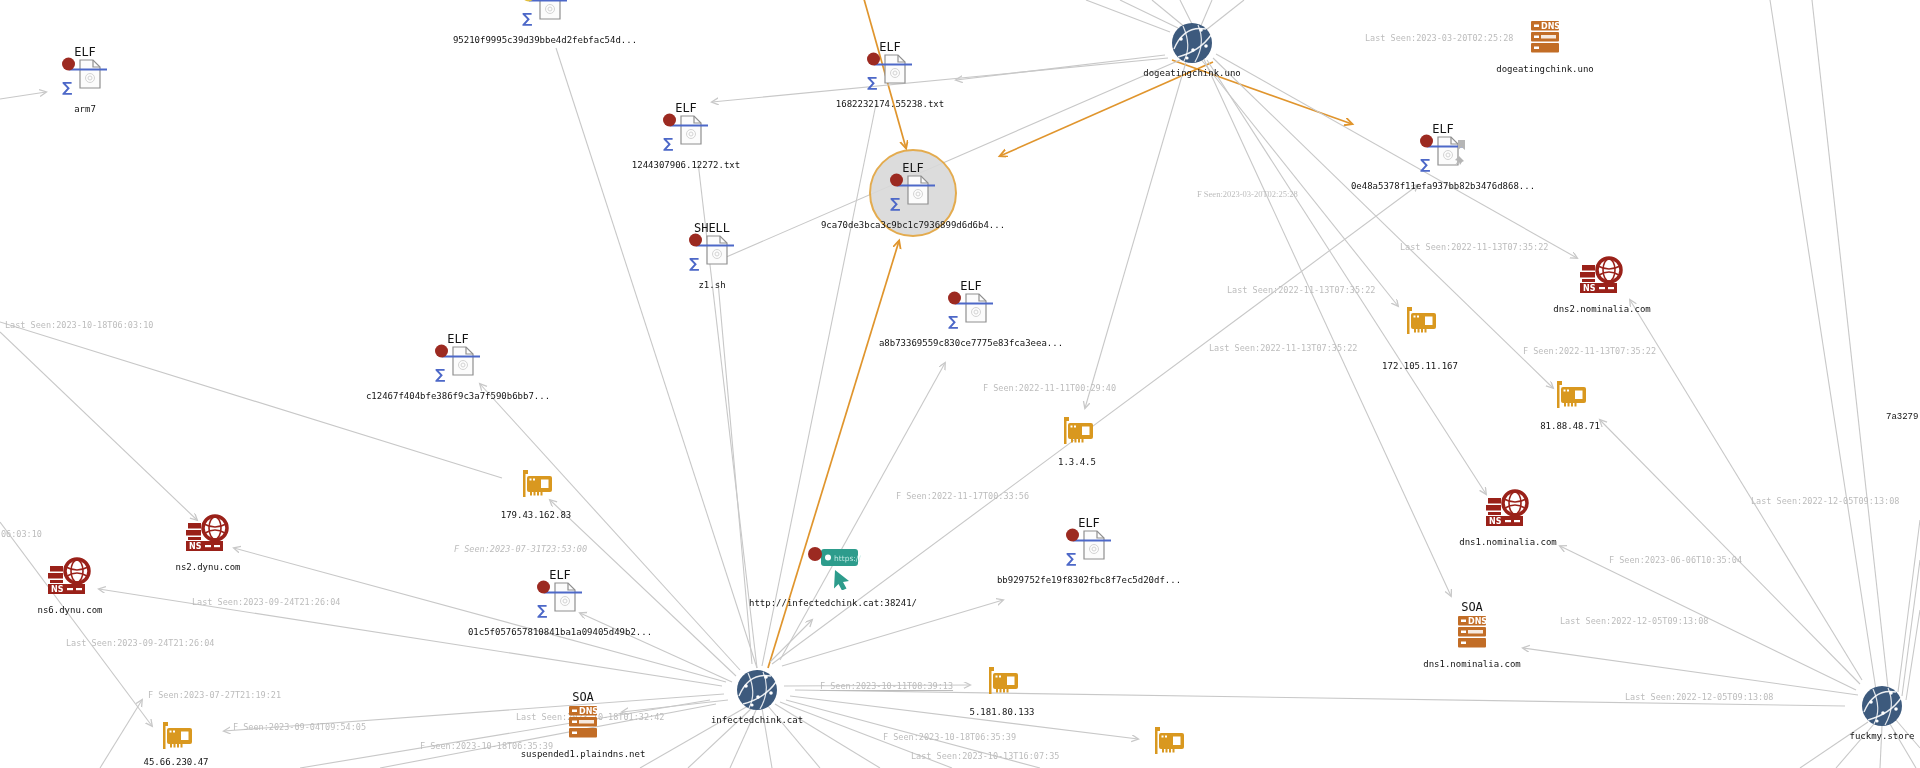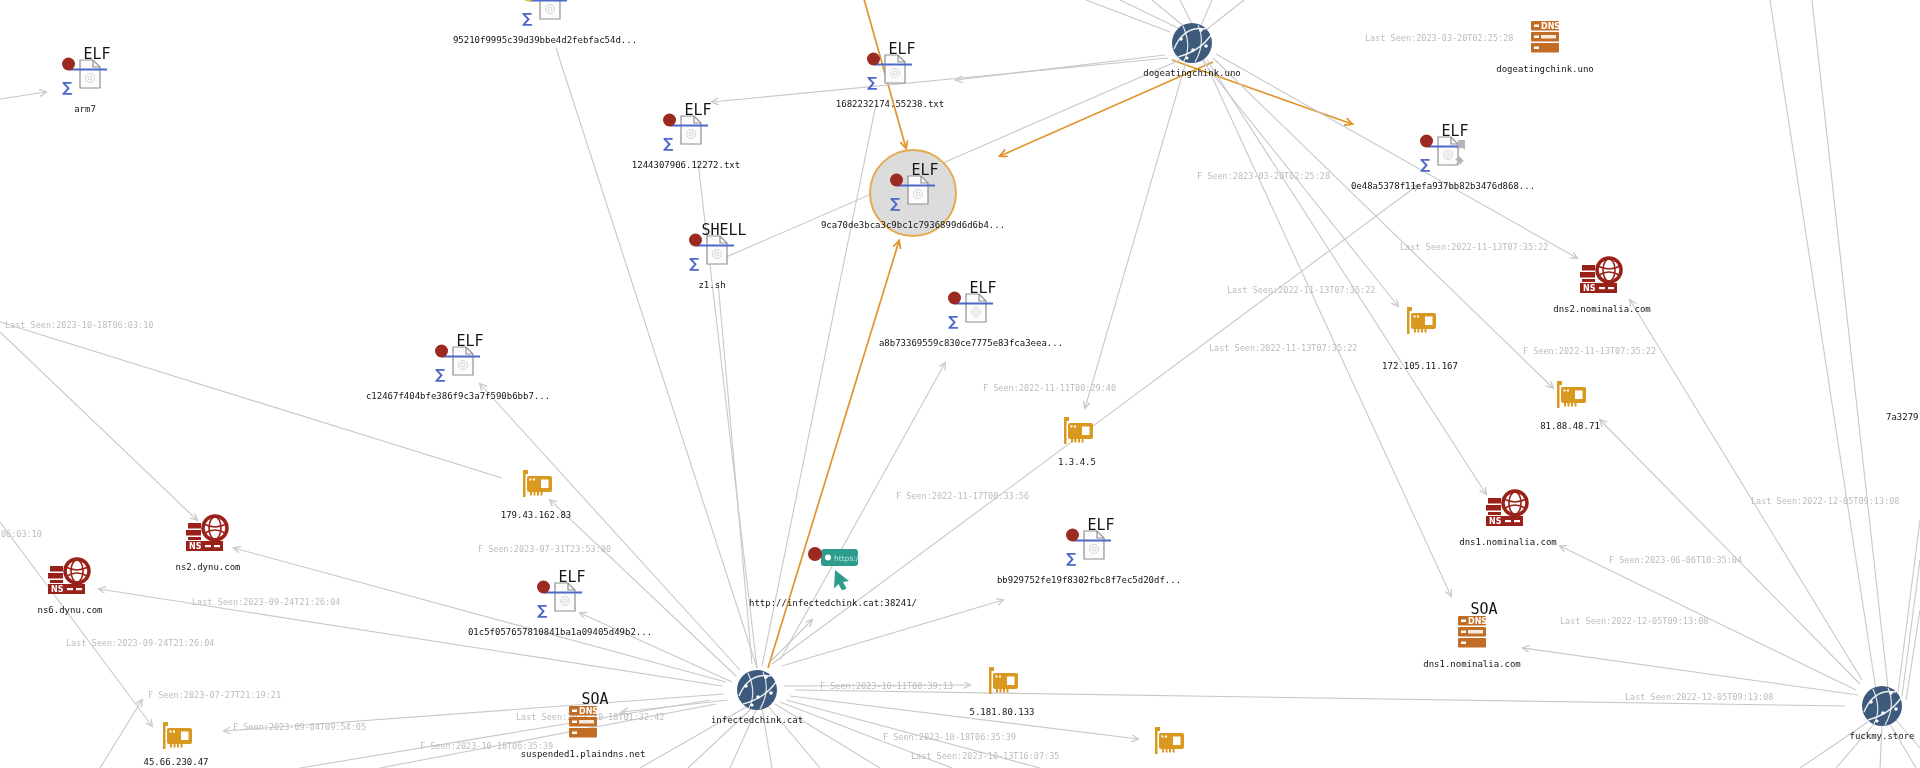--- a/index.html
+++ b/index.html
@@ -4,22 +4,22 @@
 <style>
   html,body{margin:0;padding:0;background:#ffffff;}
   #graph-canvas{position:relative;width:1920px;height:768px;overflow:hidden;background:#ffffff;
     font-family:"DejaVu Sans Mono",monospace;}
   #edge-layer{position:absolute;left:0;top:0;z-index:1;}
   .edge-label{position:absolute;z-index:2;font-size:8.5px;color:#bcbcbc;white-space:nowrap;z-index:2;}
   .node{position:absolute;width:0;height:0;z-index:3;}
   .node .icon{position:absolute;}
   .node-label{position:absolute;left:0;transform:translateX(-50%);white-space:nowrap;
     font-size:9px;color:#141414;text-align:center;}
-  .node-type-label{position:absolute;left:12px;transform:translateX(-50%);white-space:nowrap;
-    font-size:15px;color:#141414;}
+  .node-type-label{position:absolute;left:0;transform:translateX(-50%);white-space:nowrap;
+    font-size:12px;color:#141414;}
   .selection-ring{position:absolute;left:-44px;top:-44px;width:84px;height:84px;border-radius:50%;
     border:2px solid #e1a33c;background:#d9d9d9;opacity:0.9;}
   .stub-label{position:absolute;z-index:3;font-size:9px;color:#141414;white-space:nowrap;}
 </style>
 </head>
 <body>
 
 <div id="graph-canvas">
   <svg id="edge-layer" width="1920" height="768">
       <defs>
@@ -92,35 +92,35 @@
       <line x1="1882" y1="726" x2="1880" y2="768" stroke="#c8c8c8" stroke-width="1.1"></line>
       <line x1="1890" y1="724" x2="1916" y2="768" stroke="#c8c8c8" stroke-width="1.1"></line>
       <line x1="1896" y1="720" x2="1920" y2="748" stroke="#c8c8c8" stroke-width="1.1"></line>
       <line x1="0" y1="322" x2="502" y2="478" stroke="#c8c8c8" stroke-width="1.1"></line>
       <line x1="0" y1="332" x2="197" y2="520" stroke="#c8c8c8" stroke-width="1.1" marker-end="url(#ag)"></line>
       <line x1="0" y1="522" x2="152" y2="726" stroke="#c8c8c8" stroke-width="1.1" marker-end="url(#ag)"></line>
       <line x1="100" y1="768" x2="142" y2="700" stroke="#c8c8c8" stroke-width="1.1" marker-end="url(#ag)"></line>
     </svg>
   <div id="labels-layer">
       <span class="edge-label" style="left: 1365px; top: 33px;">Last Seen:2023-03-20T02:25:28</span>
-      <span class="edge-label" style="left: 1197px; top: 171px;">F Seen:2023-03-20T02:25:28</span>
+      <span class="edge-label" style="left: 1197px; top: 189px; font-family: Liberation Serif, serif;">F Seen:2023-03-20T02:25:28</span>
       <span class="edge-label" style="left: 1400px; top: 242px;">Last Seen:2022-11-13T07:35:22</span>
       <span class="edge-label" style="left: 1227px; top: 285px;">Last Seen:2022-11-13T07:35:22</span>
       <span class="edge-label" style="left: 1209px; top: 343px;">Last Seen:2022-11-13T07:35:22</span>
       <span class="edge-label" style="left: 1523px; top: 346px;">F Seen:2022-11-13T07:35:22</span>
       <span class="edge-label" style="left: 983px; top: 383px;">F Seen:2022-11-11T00:29:40</span>
       <span class="edge-label" style="left: 896px; top: 491px;">F Seen:2022-11-17T00:33:56</span>
       <span class="edge-label" style="left: 1751px; top: 496px;">Last Seen:2022-12-05T09:13:08</span>
       <span class="edge-label" style="left: 1609px; top: 555px;">F Seen:2023-06-06T10:35:04</span>
       <span class="edge-label" style="left: 1560px; top: 616px;">Last Seen:2022-12-05T09:13:08</span>
       <span class="edge-label" style="left: 1625px; top: 692px;">Last Seen:2022-12-05T09:13:08</span>
-      <span class="edge-label" style="left: 820px; top: 681px;">F Seen:2023-10-11T08:39:13</span>
+      <span class="edge-label" style="left: 820px; top: 681px; text-decoration: underline;">F Seen:2023-10-11T08:39:13</span>
       <span class="edge-label" style="left: 883px; top: 732px;">F Seen:2023-10-18T06:35:39</span>
       <span class="edge-label" style="left: 911px; top: 751px;">Last Seen:2023-10-13T16:07:35</span>
-      <span class="edge-label" style="left: 478px; top: 544px;">F Seen:2023-07-31T23:53:00</span>
+      <span class="edge-label" style="left: 454px; top: 544px; font-style: italic;">F Seen:2023-07-31T23:53:00</span>
       <span class="edge-label" style="left: 516px; top: 712px;">Last Seen:2023-10-18T01:32:42</span>
       <span class="edge-label" style="left: 420px; top: 741px;">F Seen:2023-10-18T06:35:39</span>
       <span class="edge-label" style="left: 5px; top: 320px;">Last Seen:2023-10-18T06:03:10</span>
       <span class="edge-label" style="left: 1px; top: 529px;">06:03:10</span>
       <span class="edge-label" style="left: 192px; top: 597px;">Last Seen:2023-09-24T21:26:04</span>
       <span class="edge-label" style="left: 66px; top: 638px;">Last Seen:2023-09-24T21:26:04</span>
       <span class="edge-label" style="left: 148px; top: 690px;">F Seen:2023-07-27T21:19:21</span>
       <span class="edge-label" style="left: 233px; top: 722px;">F Seen:2023-09-04T09:54:05</span>
     </div>
   <div id="nodes-layer">
@@ -533,15 +533,15 @@
       <div class="node" style="left: 833px; top: 562px;">
         <svg class="icon" style="left:-26px;top:-16px" width="54" height="44" viewBox="0 0 54 44">
     <rect x="14" y="3" width="37" height="17" rx="3" fill="#2d9c8c"></rect>
     <circle cx="21" cy="11.5" r="3" fill="#fff"></circle>
     <text x="27" y="14.5" font-size="7.5" fill="#bfe8e2" font-family="DejaVu Sans, sans-serif">https://</text>
     <circle cx="8" cy="8" r="7" fill="#9c2a21"></circle>
     <path d="M28,24 l14,11 l-6,1 l3.5,6.5 l-4.5,2 l-3.5,-6.5 l-4.5,4.5 z" fill="#2d9c8c"></path>
   </svg>
         <span class="node-label" style="top:36px">http://infectedchink.cat:38241/</span>
       </div>
-      <span class="stub-label" style="left: 1886px; top: 412px;">7a3279</span>
+      <span class="stub-label" style="left: 1886px; top: 412px; font-family: Liberation Mono, monospace;">7a3279</span>
     </div>
 </div>
 
 </body></html>

